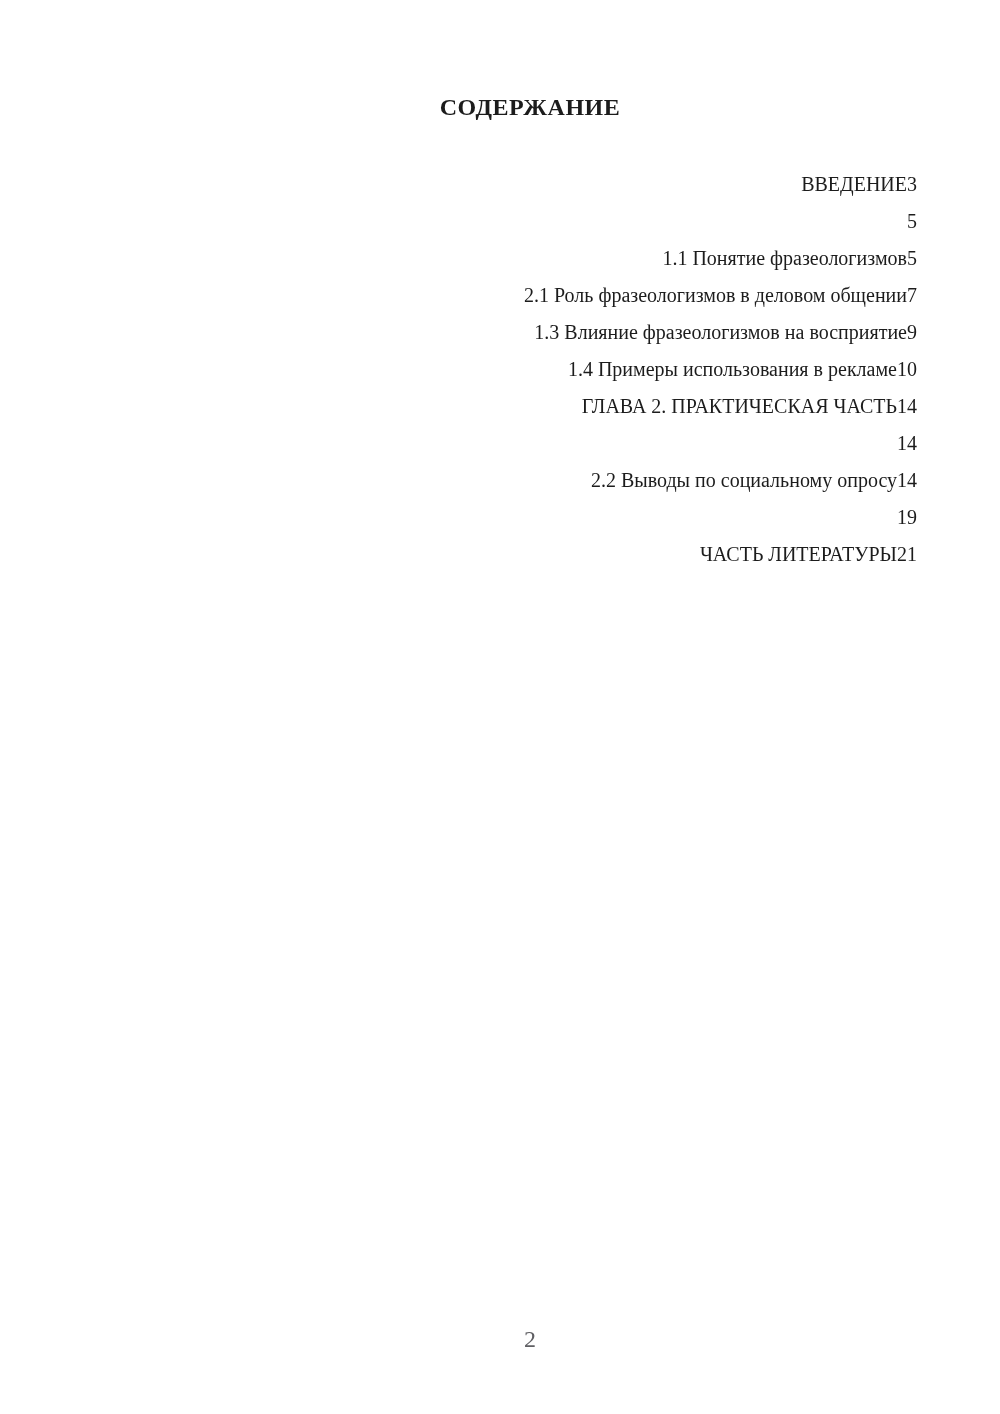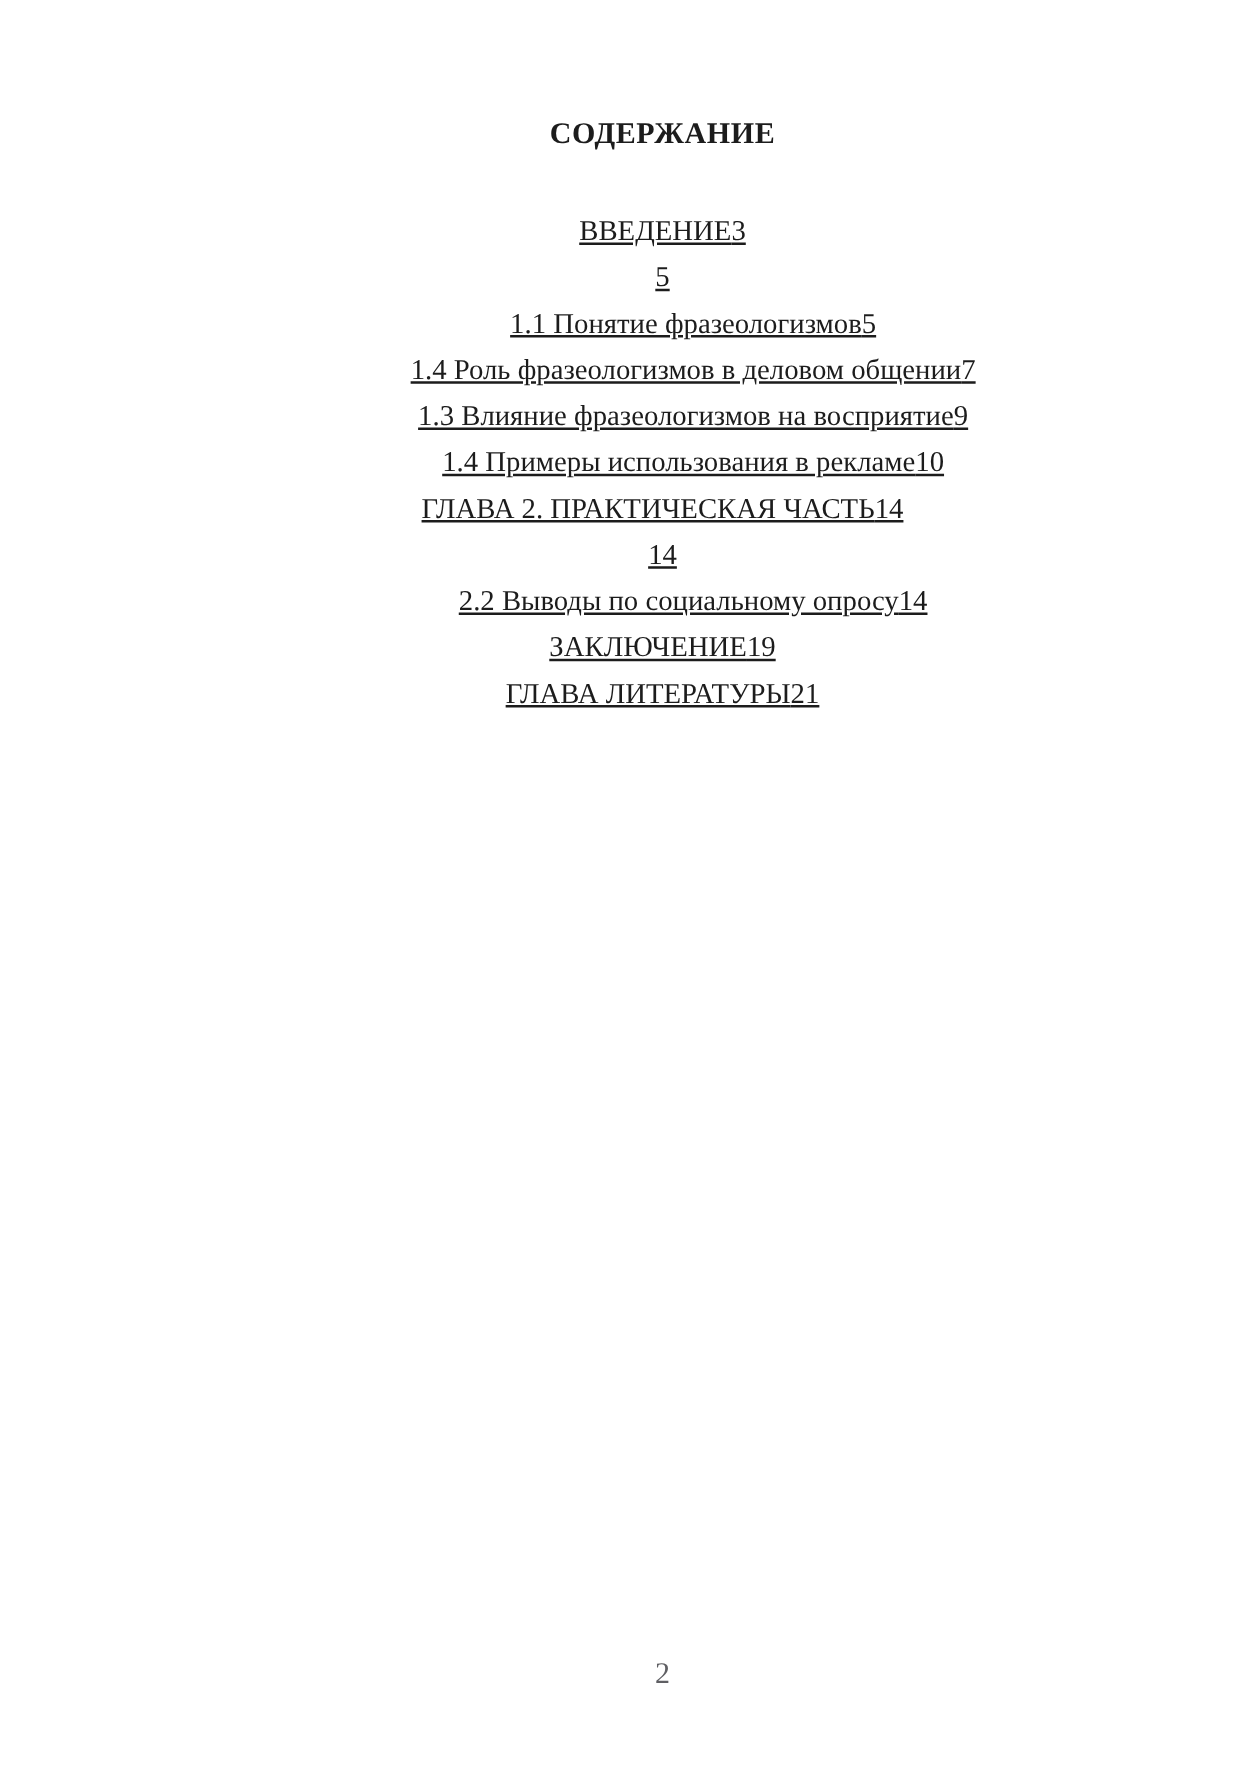--- a/index.html
+++ b/index.html
@@ -29,26 +29,25 @@
     font-weight: bold;
     font-size: 24px;
     line-height: 30px;
     letter-spacing: 0.5px;
   }
   .toc {
     margin-top: 44px;
   }
   .toc .row {
     display: flex;
-    justify-content: center;
+    justify-content: flex-end;
     align-items: baseline;
     height: 37px;
     line-height: 37px;
-    font-size: 23px;
-    text-decoration: underline;
+    font-size: 20px;
   }
   .toc .row .label {
     white-space: nowrap;
   }
   .toc .row.sub .label {
     padding-left: 49px;
   }
   .toc .row .pagenum {
     white-space: nowrap;
     text-align: right;
@@ -81,21 +80,21 @@
       <div class="row">
         <span class="pagenum">5</span>
       </div>
 
       <div class="row sub">
         <span class="label">1.1 Понятие фразеологизмов</span>
         <span class="pagenum">5</span>
       </div>
 
       <div class="row sub">
-        <span class="label">1.4 Роль фразеологизмов в деловом общении</span>
+        <span class="label">2.1 Роль фразеологизмов в деловом общении</span>
         <span class="pagenum">7</span>
       </div>
 
       <div class="row sub">
         <span class="label">1.3 Влияние фразеологизмов на восприятие</span>
         <span class="pagenum">9</span>
       </div>
 
       <div class="row sub">
         <span class="label">1.4 Примеры использования в рекламе</span>
@@ -110,26 +109,25 @@
       <div class="row sub">
         <span class="pagenum">14</span>
       </div>
 
       <div class="row sub">
         <span class="label">2.2 Выводы по социальному опросу</span>
         <span class="pagenum">14</span>
       </div>
 
       <div class="row">
-        <span class="label">ЗАКЛЮЧЕНИЕ</span>
         <span class="pagenum">19</span>
       </div>
 
       <div class="row">
-        <span class="label">ГЛАВА ЛИТЕРАТУРЫ</span>
+        <span class="label">ЧАСТЬ ЛИТЕРАТУРЫ</span>
         <span class="pagenum">21</span>
       </div>
 
     </div>
   </div>
 
   <div class="footer-pagenum">2</div>
 </div>
 
 </body></html>

